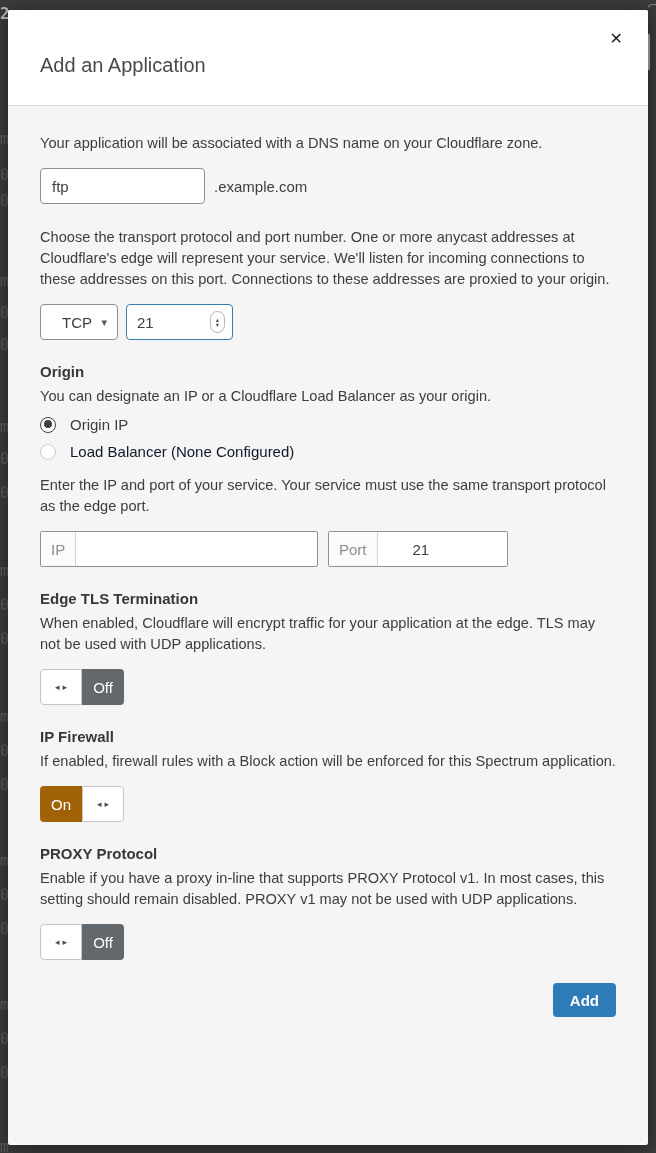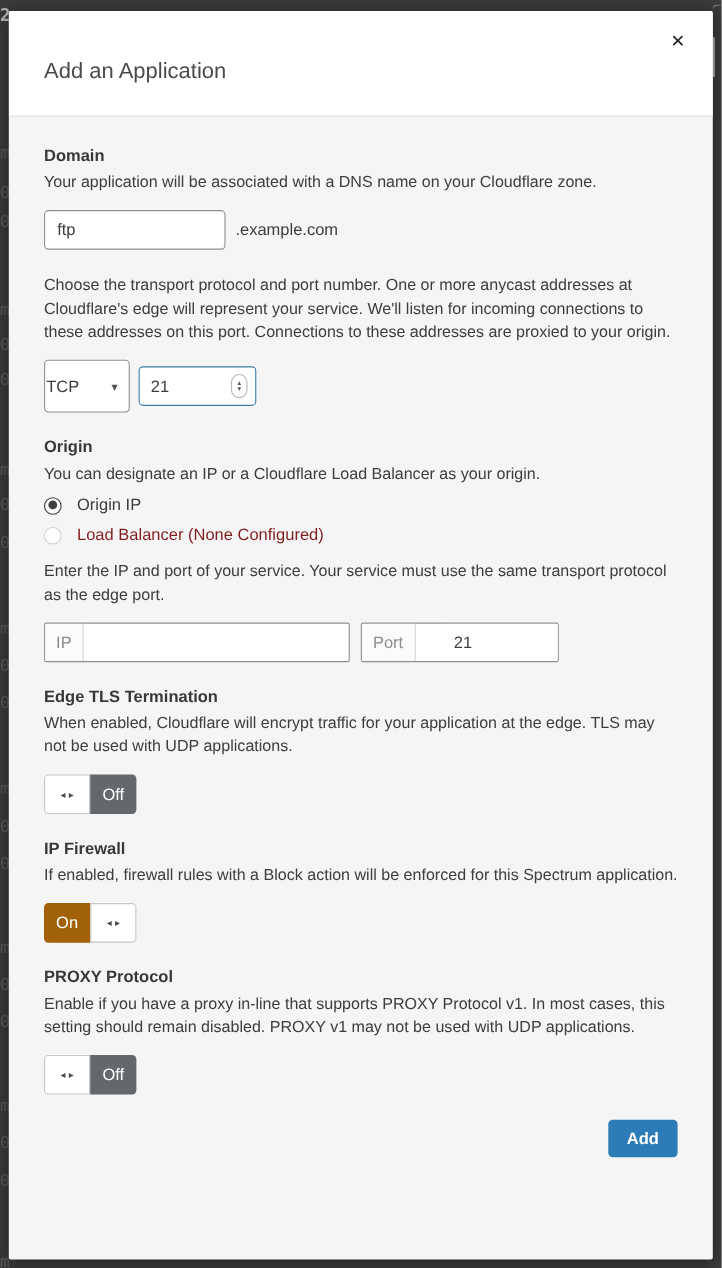--- a/index.html
+++ b/index.html
@@ -58,23 +58,23 @@
   
   .row { display:flex; align-items:center; }
   input { font-family:inherit; font-size:15px; color:#3d3d3d; outline:none; }
   .text-input {
     height:36px; background:#fff; border:1px solid #8f8f8f;
     border-radius:4px; padding:0 11px;
   }
   .domain-input { width:165px; }
   .domain-suffix { margin-left:9px; font-size:15px; color:#3d3d3d; }
   .select {
-    width:78px; height:48px; background:#fff; border:1px solid #8f8f8f;
+    width:78px; height:36px; background:#fff; border:1px solid #8f8f8f;
     border-radius:4px; display:flex; align-items:center; justify-content:space-between;
-    padding:0 10px 0 1px; font-size:15px; cursor:pointer; margin-right:8px;
+    padding:0 10px 0 21px; font-size:15px; cursor:pointer; margin-right:8px;
   }
   .select-caret { font-size:11px; color:#555; }
   .number-wrap { position:relative; }
   .number-input {
     width:107px; height:36px; background:#fff;
     border:1.5px solid #3d7ca8; border-radius:4px; padding:0 26px 0 10px;
   }
   .stepper {
     position:absolute; right:8px; top:7px; width:15px; height:22px;
     border:1px solid #b5b5b5; border-radius:8px; background:#fff;
@@ -88,21 +88,21 @@
     width:16px; height:16px; border-radius:50%ный; border-radius:50%;
     border:1.5px solid #3f3f3f; margin-right:14px; position:relative; background:#fff;
     flex:0 0 16px;
   }
   .radio-circle.checked::after {
     content:""; position:absolute; left:2.5px; top:2.5px;
     width:8px; height:8px; border-radius:50%; background:#3f3f3f;
   }
   .radio-circle.disabled { border-color:#cfcfcf; }
   .radio-label { font-size:15px; color:#3d3d3d; }
-  .radio-label.disabled { color:#7f1d1d; }
+  .radio-label.disabled { color:#0f172a; }
   .radio-group { margin:2px 0 10px 0; }
   
   .prefix-group {
     display:flex; height:36px; background:#fff;
     border:1px solid #8f8f8f; border-radius:2px; overflow:hidden;
   }
   .prefix-cell {
     display:flex; align-items:center; padding:0 10px;
     color:#8c8c8c; font-size:15px; background:#fbfbfb;
     border-right:1px solid #d4d4d4;
@@ -172,21 +172,20 @@
 <div class="modal">
 
   <div class="modal-header">
     <div class="modal-title">Add an Application</div>
     <div class="close-btn">✕</div>
   </div>
 
   <div class="modal-body">
 
     <div class="section">
-      <div class="section-label">Domain</div>
       <div class="section-desc">Your application will be associated with a DNS name on your Cloudflare zone.</div>
       <div class="row">
         <input class="text-input domain-input" type="text" value="ftp" style="">
         <span class="domain-suffix">.example.com</span>
       </div>
     </div>
 
     <div class="section">
       <div class="section-desc">Choose the transport protocol and port number. One or more anycast addresses at Cloudflare's edge will represent your service. We'll listen for incoming connections to these addresses on this port. Connections to these addresses are proxied to your origin.</div>
       <div class="row">

